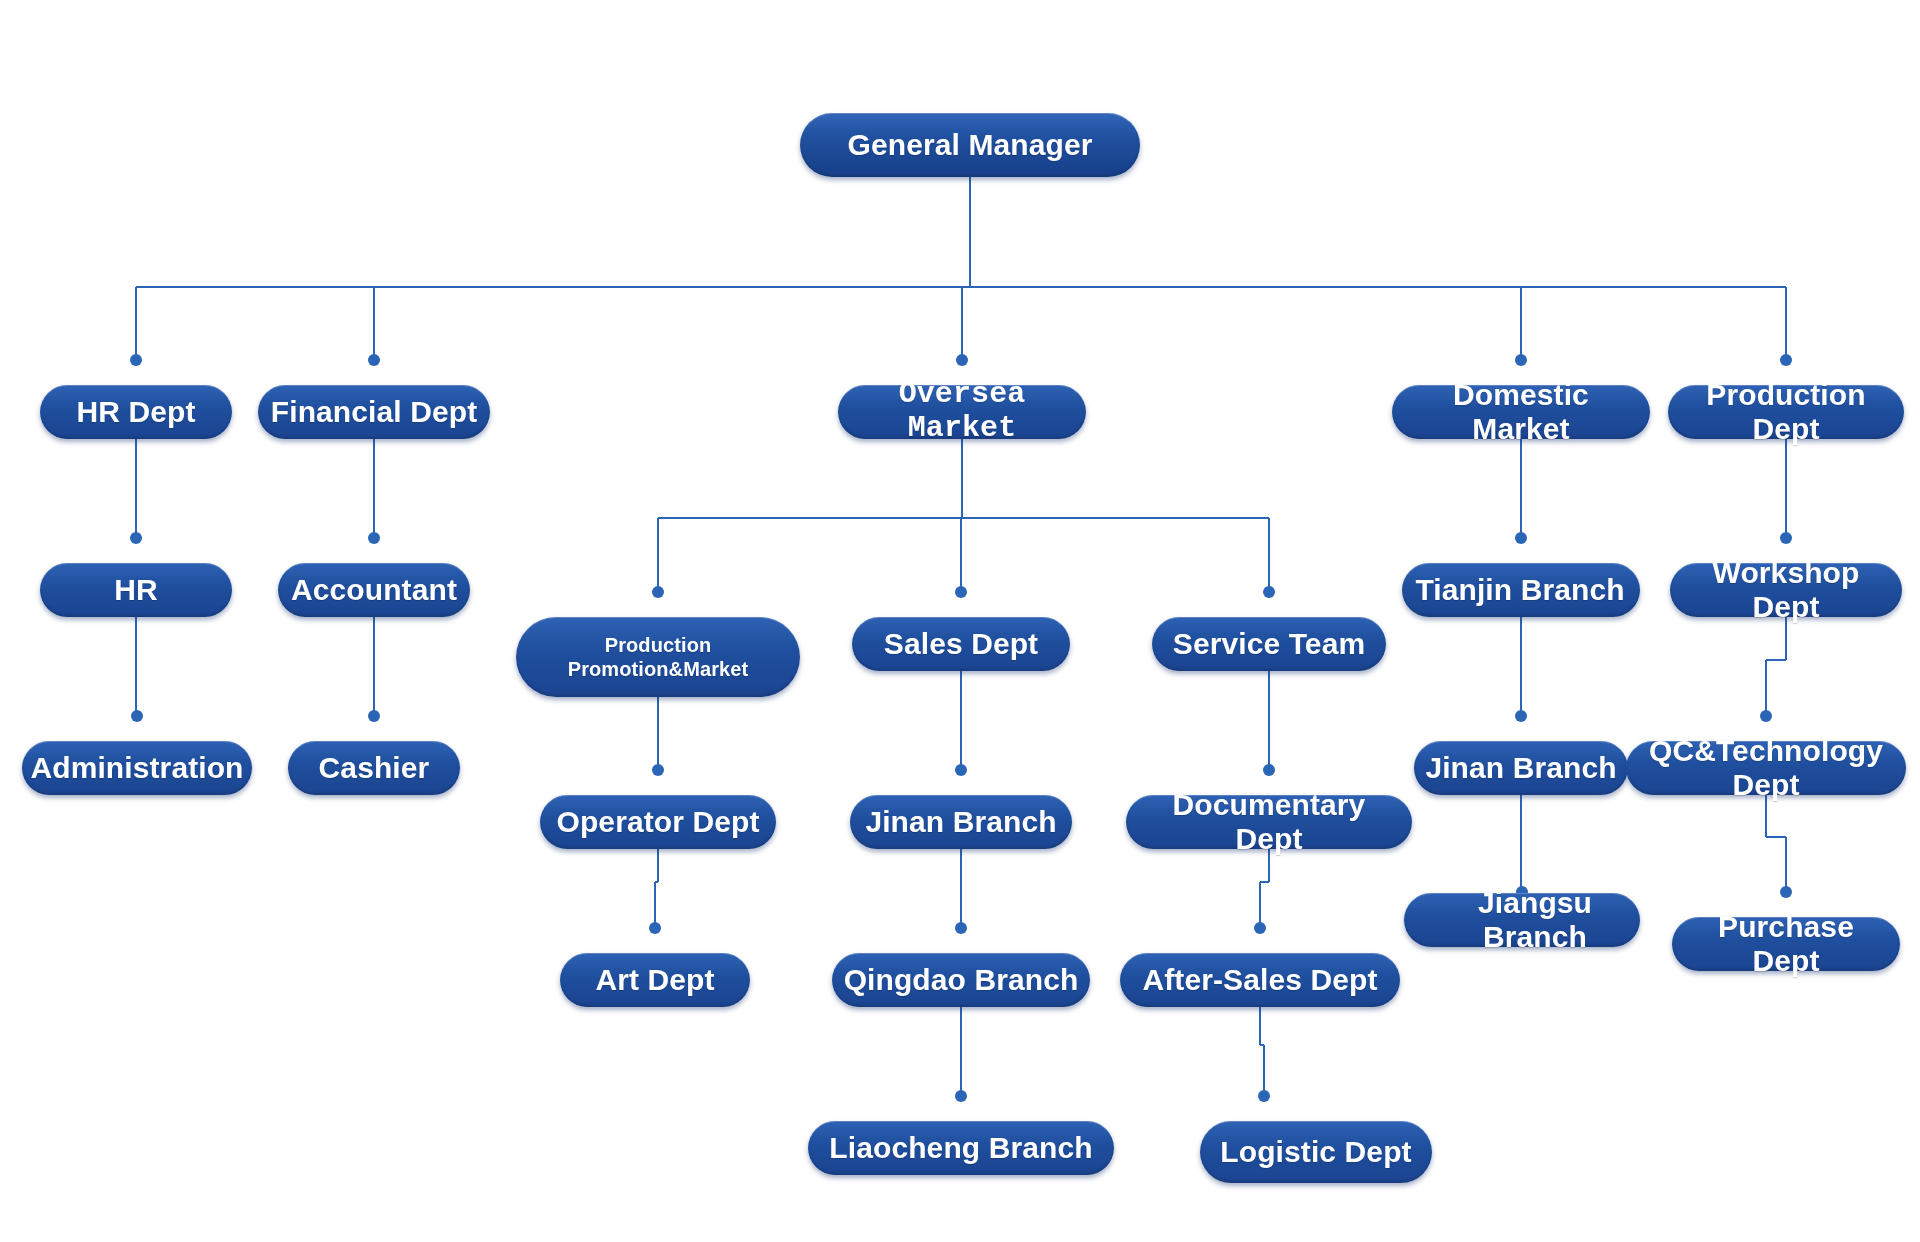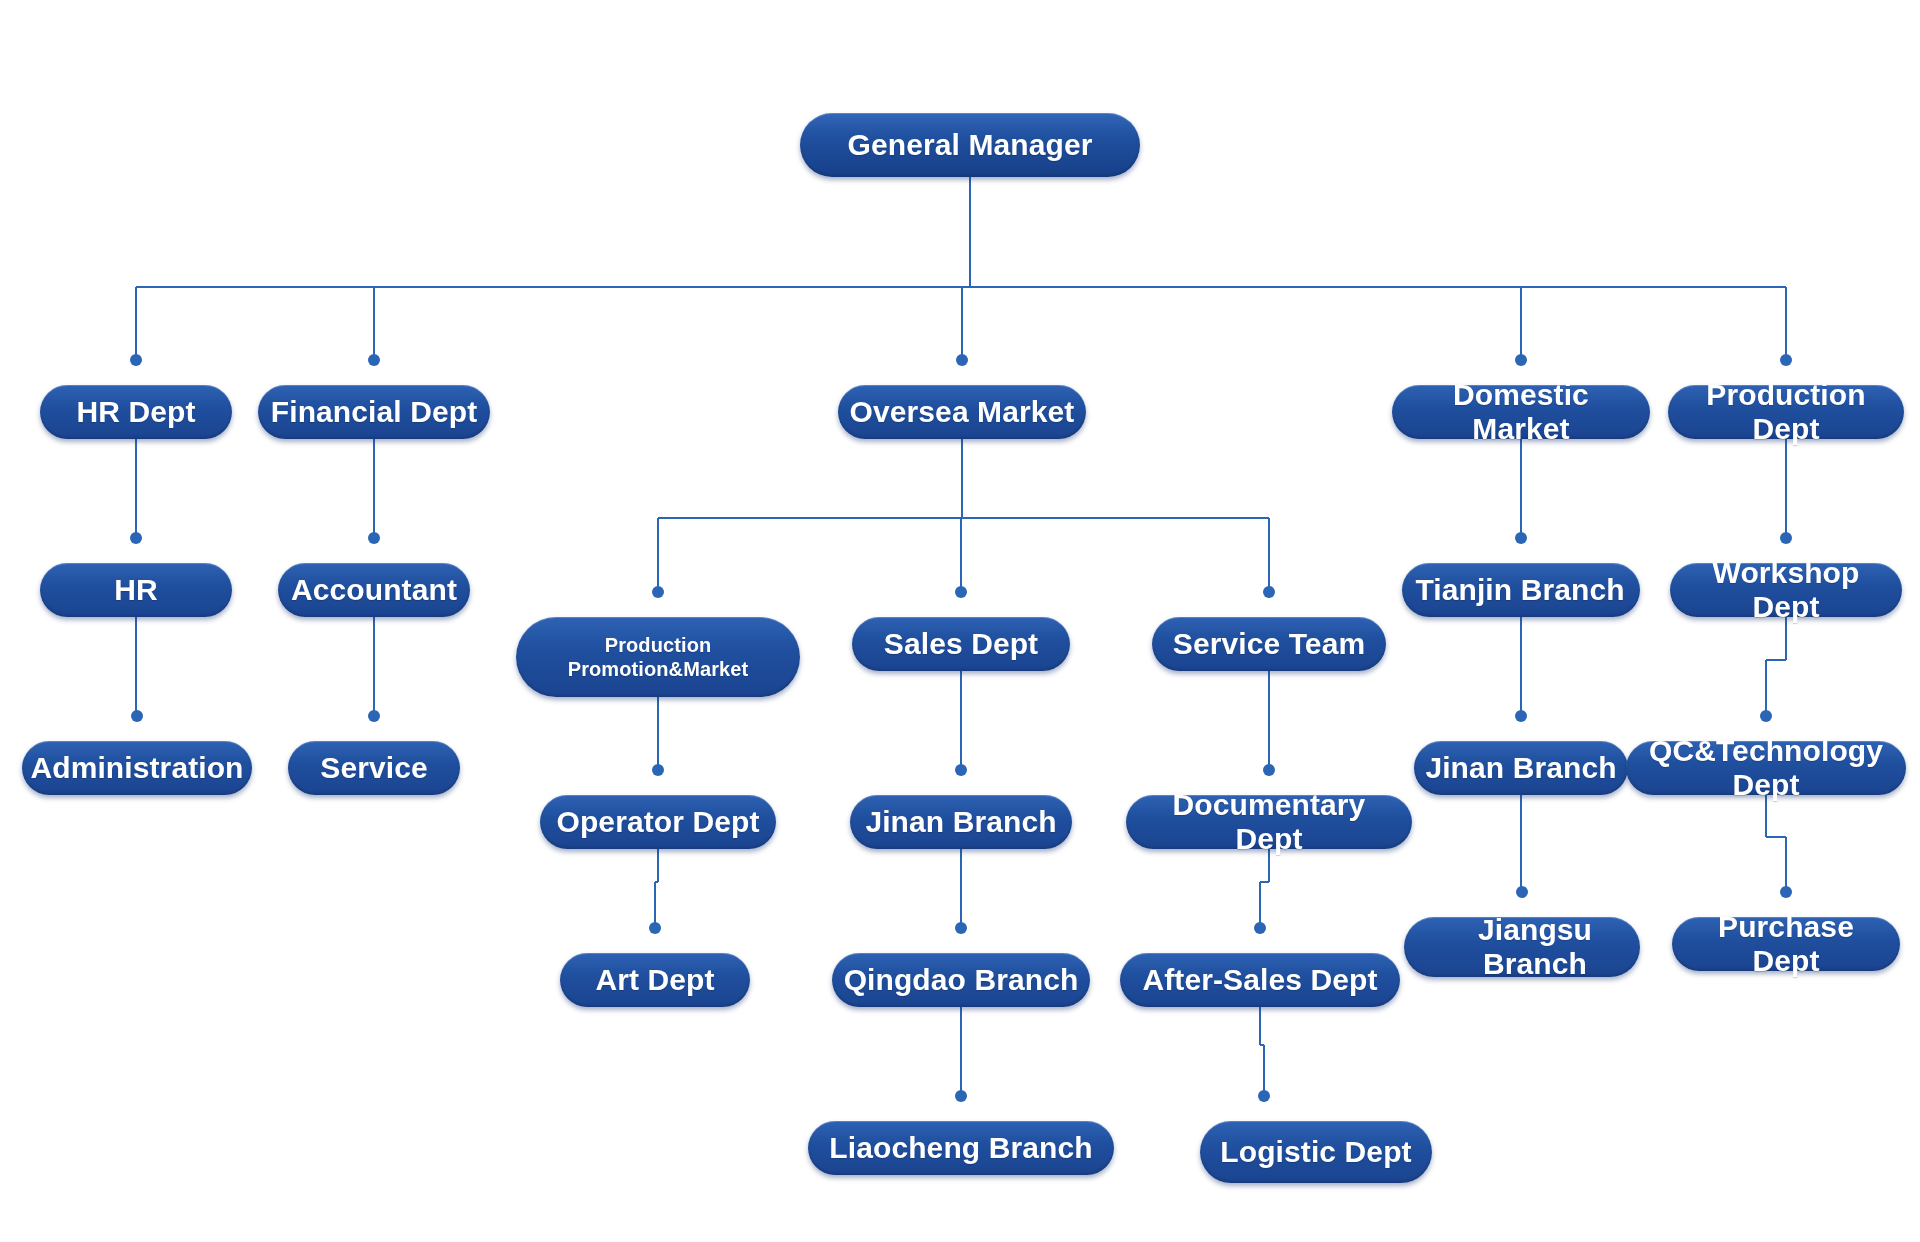--- a/index.html
+++ b/index.html
@@ -132,40 +132,40 @@
   <div id="node-layer">
       <div class="node root" style="left: 800px; top: 94px; width: 340px; height: 64px;">
         <span class="node-label">General Manager</span>
       </div>
       <div class="node lvl1" style="left: 40px; top: 366px; width: 192px; height: 54px;">
         <span class="node-label">HR Dept</span>
       </div>
       <div class="node lvl1" style="left: 258px; top: 366px; width: 232px; height: 54px;">
         <span class="node-label">Financial Dept</span>
       </div>
-      <div class="node lvl1" style="left: 838px; top: 366px; width: 248px; height: 54px;">
+      <div class="node lvl1" style="left: 838px; top: 366px; width: 248px; height: 54px; font-family: Liberation Mono, monospace;">
         <span class="node-label">Oversea Market</span>
       </div>
       <div class="node lvl1" style="left: 1392px; top: 366px; width: 258px; height: 54px;">
         <span class="node-label">Domestic Market</span>
       </div>
       <div class="node lvl1" style="left: 1668px; top: 366px; width: 236px; height: 54px;">
         <span class="node-label">Production Dept</span>
       </div>
       <div class="node lvl1" style="left: 40px; top: 544px; width: 192px; height: 54px;">
         <span class="node-label">HR</span>
       </div>
       <div class="node lvl1" style="left: 278px; top: 544px; width: 192px; height: 54px;">
         <span class="node-label">Accountant</span>
       </div>
       <div class="node lvl1" style="left: 22px; top: 722px; width: 230px; height: 54px;">
         <span class="node-label">Administration</span>
       </div>
       <div class="node lvl1" style="left: 288px; top: 722px; width: 172px; height: 54px;">
-        <span class="node-label">Service</span>
+        <span class="node-label">Cashier</span>
       </div>
       <div class="node lvl2 two-line" style="left: 516px; top: 598px; width: 284px; height: 80px;">
         <span class="node-label">Production
 Promotion&amp;Market</span>
       </div>
       <div class="node lvl1" style="left: 852px; top: 598px; width: 218px; height: 54px;">
         <span class="node-label">Sales Dept</span>
       </div>
       <div class="node lvl1" style="left: 1152px; top: 598px; width: 234px; height: 54px;">
         <span class="node-label">Service Team</span>
@@ -193,21 +193,21 @@
       </div>
       <div class="node lvl1" style="left: 1200px; top: 1102px; width: 232px; height: 62px;">
         <span class="node-label">Logistic Dept</span>
       </div>
       <div class="node lvl1" style="left: 1402px; top: 544px; width: 238px; height: 54px; padding-left: 8px;">
         <span class="node-label">Tianjin Branch</span>
       </div>
       <div class="node lvl1" style="left: 1414px; top: 722px; width: 214px; height: 54px;">
         <span class="node-label">Jinan Branch</span>
       </div>
-      <div class="node lvl1" style="left: 1404px; top: 898px; width: 236px; height: 60px; padding-left: 36px;">
+      <div class="node lvl1" style="left: 1404px; top: 874px; width: 236px; height: 54px; padding-left: 36px;">
         <span class="node-label">Jiangsu Branch</span>
       </div>
       <div class="node lvl1" style="left: 1670px; top: 544px; width: 232px; height: 54px;">
         <span class="node-label">Workshop Dept</span>
       </div>
       <div class="node lvl1" style="left: 1626px; top: 722px; width: 280px; height: 54px;">
         <span class="node-label">QC&amp;Technology Dept</span>
       </div>
       <div class="node lvl1" style="left: 1672px; top: 898px; width: 228px; height: 54px;">
         <span class="node-label">Purchase Dept</span>

